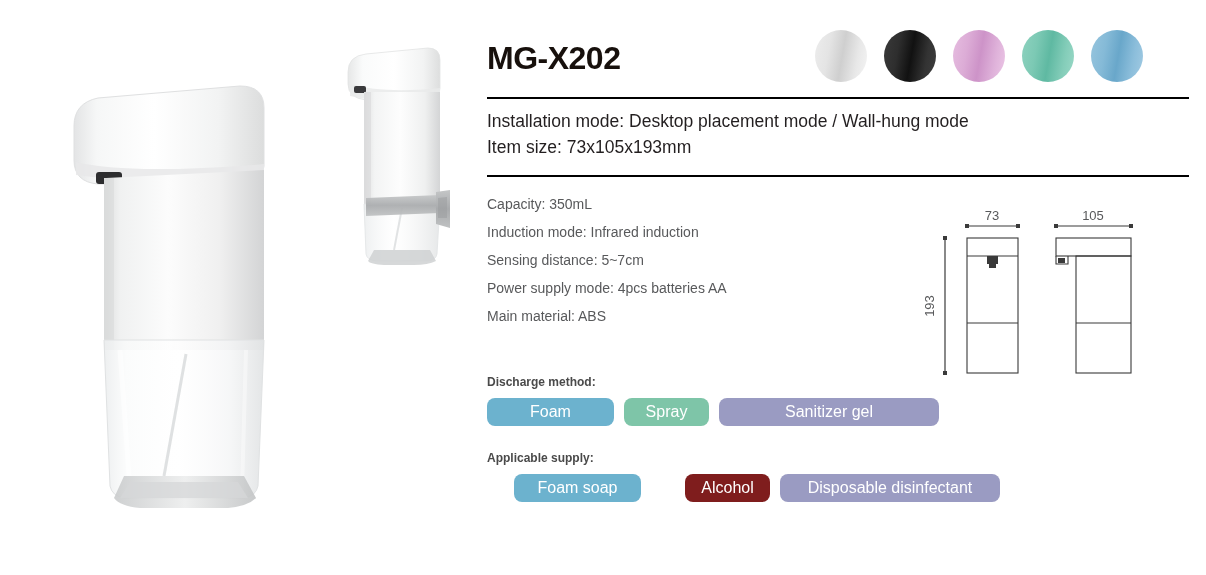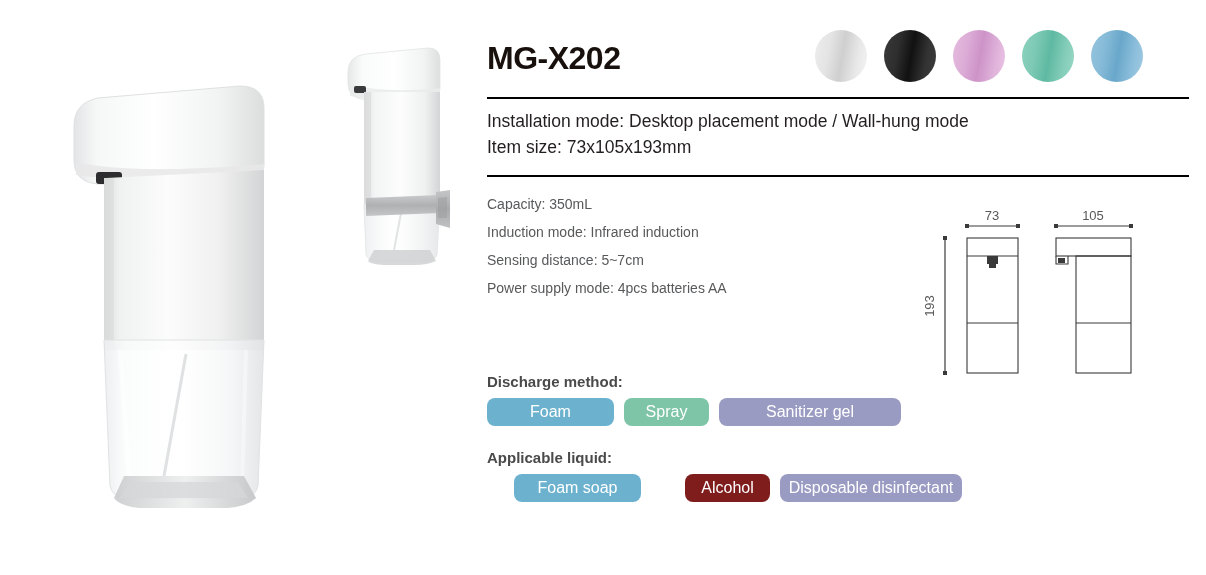--- a/index.html
+++ b/index.html
@@ -87,42 +87,42 @@
     color: #58595b;
     line-height: 28px;
     white-space: nowrap;
   }
 
   
   .badge-group { position: absolute; left: 487px; }
   .group-discharge { top: 372px; }
   .group-liquid    { top: 448px; }
   .group-heading {
-    font-size: 15px;
+    font-size: 12px;
     font-weight: bold;
     color: #4a4a4a;
     margin-bottom: 6px;
     line-height: 20px;
   }
   .badge-row { display: flex; gap: 10px; }
   .badge {
     height: 28px;
     border-radius: 8px;
     display: flex;
     align-items: center;
     justify-content: center;
     color: #ffffff;
     font-size: 16px;
     line-height: 1;
     padding: 0 6px;
     white-space: nowrap;
   }
   .badge.w1 { width: 127px; }
   .badge.w2 { width:  85px; }
-  .badge.w3 { width: 182px; }
+  .badge.w3 { width: 220px; }
 
   
   .tech-drawing {
     position: absolute;
     left: 912px; top: 196px;
     width: 285px; height: 195px;
   }
   .tech-drawing svg { display: block; }
 </style>
 </head>
@@ -247,33 +247,34 @@
   <div class="install-block">
     <div class="install-line">Installation mode: Desktop placement mode / Wall-hung mode</div>
     <div class="install-line">Item size: 73x105x193mm</div>
   </div>
 
   <div class="spec-list">
     <div class="spec-line">Capacity: 350mL</div>
     <div class="spec-line">Induction mode: Infrared induction</div>
     <div class="spec-line">Sensing distance: 5~7cm</div>
     <div class="spec-line">Power supply mode: 4pcs batteries AA</div>
+    <div class="spec-line">Main material: ABS</div>
   </div>
 
   <div class="badge-group group-discharge">
     <div class="group-heading">Discharge method:</div>
     <div class="badge-row">
       <div class="badge w1" style="background: rgb(108, 178, 206);">Foam</div>
       <div class="badge w2" style="background: rgb(126, 197, 168);">Spray</div>
       <div class="badge w3" style="background: rgb(154, 155, 194);">Sanitizer gel</div>
     </div>
   </div>
 
   <div class="badge-group group-liquid">
-    <div class="group-heading">Applicable liquid:</div>
+    <div class="group-heading">Applicable supply:</div>
     <div class="badge-row">
       <div class="badge w1" style="background: rgb(108, 178, 206); margin-left: 27px;">Foam soap</div>
       <div class="badge w2" style="background: #7f1d1d; margin-left: 34px;">Alcohol</div>
       <div class="badge w3" style="background: rgb(154, 155, 194);">Disposable disinfectant</div>
     </div>
   </div>
 
   <div class="tech-drawing">
     <svg width="285" height="195" viewBox="0 0 285 195">
       <g stroke="#3a3a3a" fill="none" stroke-width="1.1">

